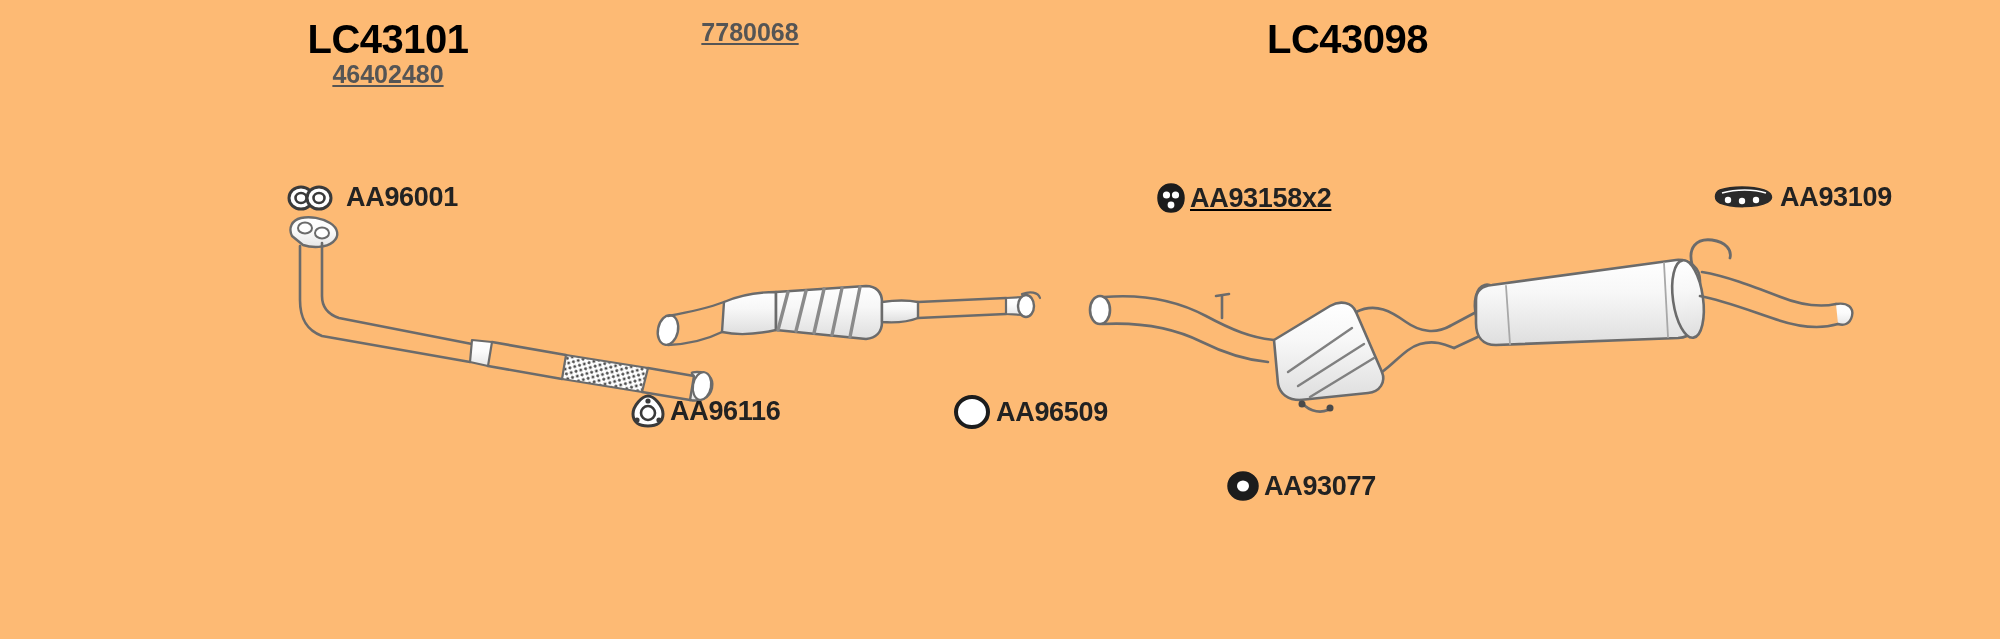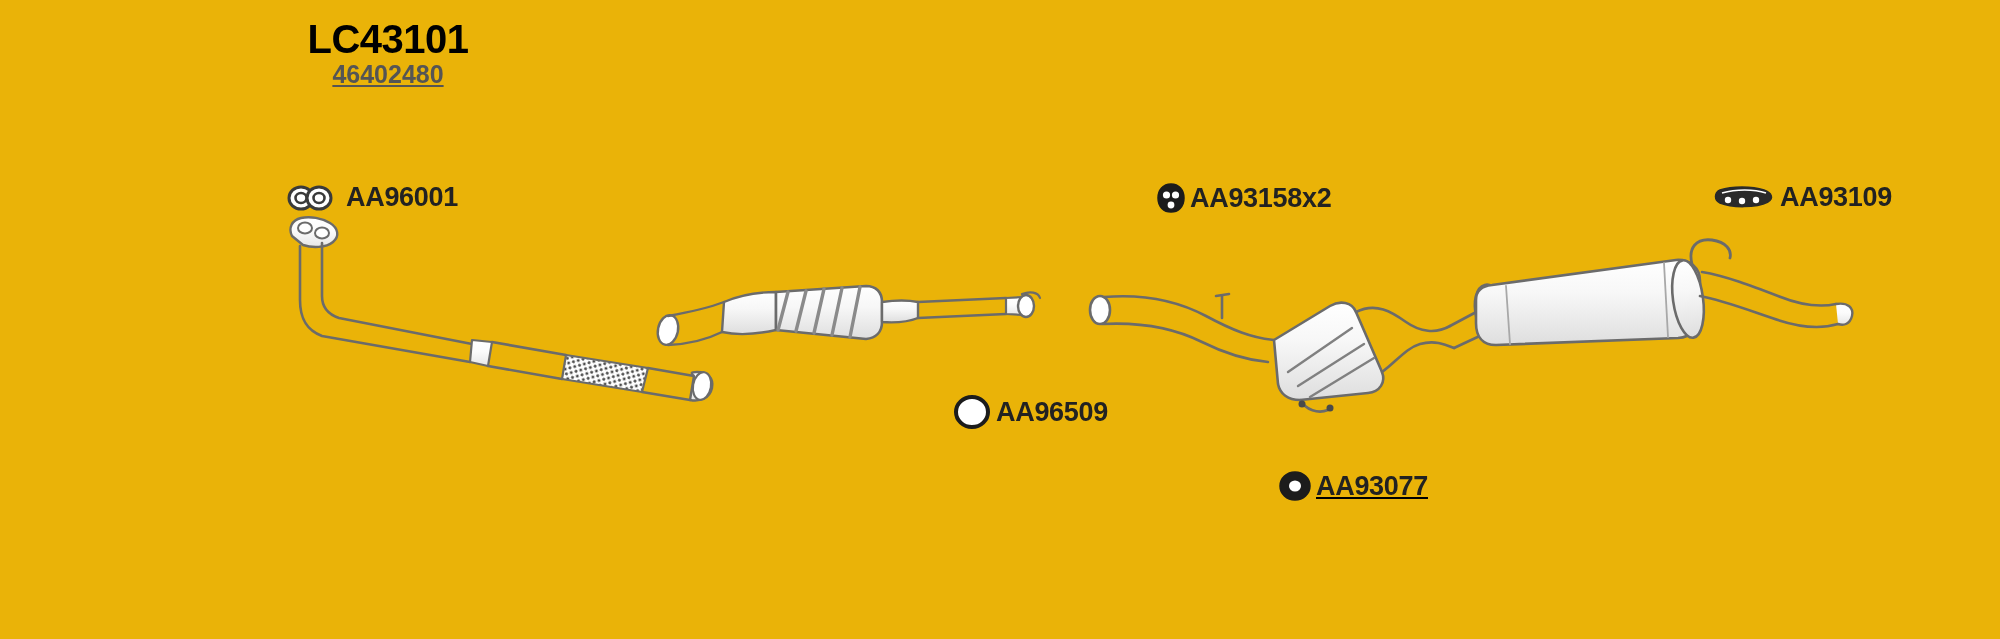--- a/index.html
+++ b/index.html
@@ -4,21 +4,21 @@
 <style>
   html, body {
     margin: 0;
     padding: 0;
     background: #ffffff;
   }
   #page {
     position: relative;
     width: 2000px;
     height: 639px;
-    background: #eab308;
+    background: #fdba74;
     font-family: "Liberation Sans", sans-serif;
     overflow: hidden;
   }
   
   .assembly-title {
     position: absolute;
     text-align: center;
     user-select: none;
   }
   .assembly-title .ref {
@@ -213,42 +213,44 @@
 
     </g>
   </svg>
 
   <div class="assembly-title" style="left:283px; top:18px; width:210px;">
     <div class="ref">LC43101</div>
     <div class="oe">46402480</div>
   </div>
 
   <div class="assembly-title" style="left:630px; top:18px; width:240px;">
+    <div class="oe">7780068</div>
   </div>
 
   <div class="assembly-title" style="left:1240px; top:18px; width:215px;">
+    <div class="ref">LC43098</div>
   </div>
 
   <div class="part-callout" style="left:286px; top:182px;">
     <span class="pc-icon">
       <svg width="56" height="30" viewBox="0 0 56 30">
         <g stroke="#3a3a3a" fill="#ffffff" stroke-width="3">
           <ellipse cx="15" cy="15" rx="12" ry="11"></ellipse>
           <ellipse cx="33" cy="15" rx="12" ry="11"></ellipse>
         </g>
         <g stroke="#3a3a3a" fill="#ffffff" stroke-width="2.6">
           <ellipse cx="15" cy="15" rx="5.5" ry="5"></ellipse>
           <ellipse cx="33" cy="15" rx="5.5" ry="5"></ellipse>
         </g>
       </svg>
     </span>
     <span class="pc-label">AA96001</span>
   </div>
 
-  <div class="part-callout" style="left:1156px; top:182px;">
+  <div class="part-callout" style="left:1156px; top:182px;text-decoration:underline;">
     <span class="pc-icon">
       <svg width="30" height="32" viewBox="0 0 30 32">
         <path d="M15,2 C23,2 28,8 28,16 C28,25 22,30 15,30 C8,30 2,25 2,16 C2,8 7,2 15,2 Z" fill="#1c1c1c" stroke="#1c1c1c" stroke-width="1.5"></path>
         <circle cx="10.5" cy="13" r="3.6" fill="#ffffff"></circle>
         <circle cx="19.5" cy="13" r="3.6" fill="#ffffff"></circle>
         <circle cx="15" cy="23" r="3.4" fill="#ffffff"></circle>
       </svg>
     </span>
     <span class="pc-label">AA93158x2</span>
   </div>
@@ -259,31 +261,43 @@
         <path d="M8,6 C20,2 40,2 52,6 C60,9 62,14 56,18 C44,24 20,24 8,19 C2,16 2,9 8,6 Z" fill="#2a2a2a" stroke="#2a2a2a" stroke-width="1.5"></path>
         <circle cx="16" cy="16" r="3.2" fill="#ffffff"></circle>
         <circle cx="30" cy="17" r="3.2" fill="#ffffff"></circle>
         <circle cx="44" cy="16" r="3.2" fill="#ffffff"></circle>
         <path d="M10,9 C24,5 42,5 54,9" stroke="#ffffff" stroke-width="1.6" fill="none"></path>
       </svg>
     </span>
     <span class="pc-label">AA93109</span>
   </div>
 
+  <div class="part-callout" style="left:630px; top:394px;">
+    <span class="pc-icon">
+      <svg width="36" height="34" viewBox="0 0 36 34">
+        <path d="M18,2 C24,2 33,12 33,20 C33,28 27,32 18,32 C9,32 3,28 3,20 C3,12 12,2 18,2 Z" fill="#ffffff" stroke="#3a3a3a" stroke-width="3"></path>
+        <circle cx="18" cy="19" r="7" fill="#ffffff" stroke="#3a3a3a" stroke-width="2.6"></circle>
+        <circle cx="18" cy="7" r="2.6" fill="#3a3a3a"></circle>
+        <circle cx="7" cy="26" r="2.6" fill="#3a3a3a"></circle>
+        <circle cx="29" cy="26" r="2.6" fill="#3a3a3a"></circle>
+      </svg>
+    </span>
+    <span class="pc-label">AA96116</span>
+  </div>
 
   <div class="part-callout" style="left:952px; top:394px;">
     <span class="pc-icon">
       <svg width="40" height="36" viewBox="0 0 40 36">
         <ellipse cx="20" cy="18" rx="16" ry="15" fill="#ffffff" stroke="#1c1c1c" stroke-width="4"></ellipse>
       </svg>
     </span>
     <span class="pc-label">AA96509</span>
   </div>
 
-  <div class="part-callout" style="left:1278px; top:470px;text-decoration:underline;">
+  <div class="part-callout" style="left:1226px; top:470px;">
     <span class="pc-icon">
       <svg width="34" height="32" viewBox="0 0 34 32">
         <ellipse cx="17" cy="16" rx="15" ry="14" fill="#1c1c1c" stroke="#1c1c1c" stroke-width="1.5"></ellipse>
         <ellipse cx="17" cy="16" rx="6" ry="5.6" fill="#ffffff"></ellipse>
       </svg>
     </span>
     <span class="pc-label">AA93077</span>
   </div>
 
 </div>

